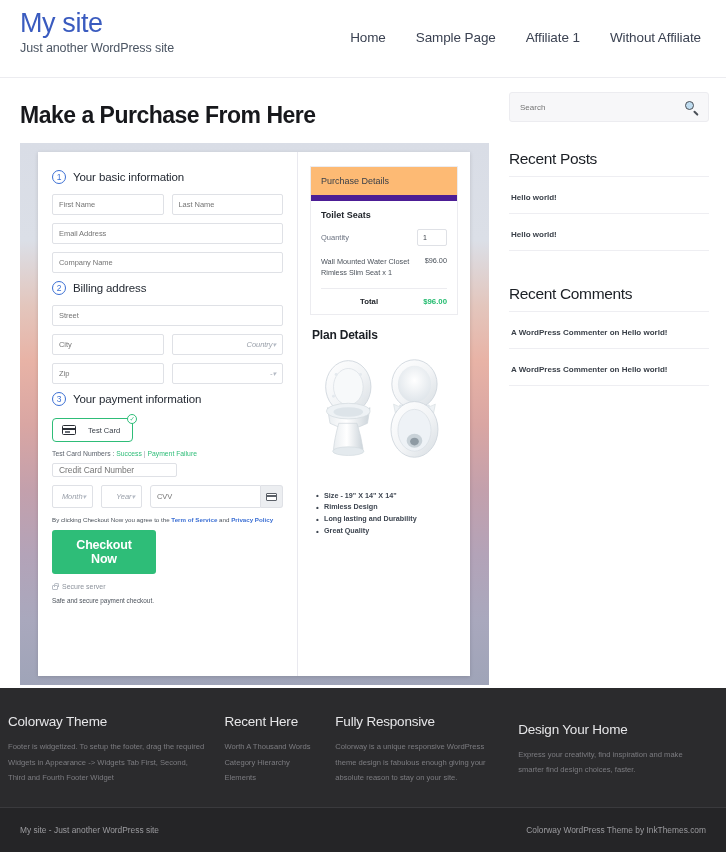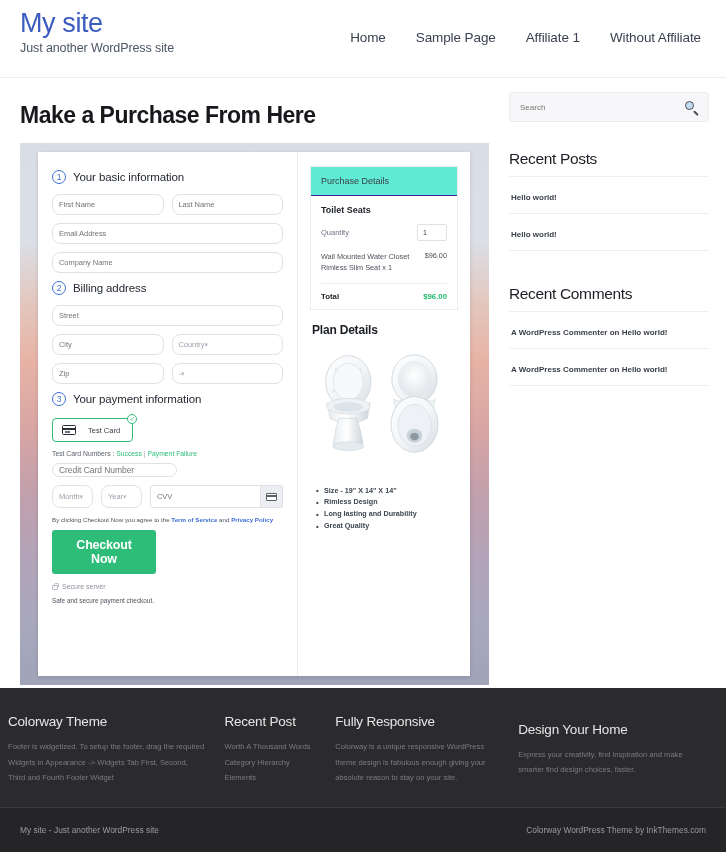--- a/index.html
+++ b/index.html
@@ -82,27 +82,27 @@
     width: 14px; height: 14px; border-radius: 50%;
     border: 1px solid #3b6fd4; color: #3b6fd4;
     font-size: 8.5px; display: flex; align-items: center; justify-content: center;
     flex: 0 0 14px;
   }
   .step-label { font-size: 11.5px; color: #242a33; letter-spacing: -0.1px; }
 
   
   .row { display: flex; gap: 8px; margin-bottom: 8px; }
   .fld {
-    border: 1px solid #dfe1e6; border-radius: 8px; background: #fff;
+    border: 1px solid #dfe1e6; border-radius: 2px; background: #fff;
     height: 21px; font-size: 7.5px; color: #9aa0aa;
     padding: 0 6px; display: flex; align-items: center;
     flex: 1; font-family: "Liberation Sans", sans-serif;
     letter-spacing: -0.05px;
   }
-  .fld.sel { justify-content: flex-start; }
+  .fld.sel { justify-content: flex-end; font-style: italic; }
   .fld.wide { width: 100%; }
   .chev { color: #b6bcc6; font-size: 7px; }
 
   
   .card-opt {
     position: relative; display: inline-flex; align-items: center; gap: 12px;
     border: 1.3px solid #2ebd78; border-radius: 4px;
     padding: 6px 12px 6px 9px; margin: 2px 0 8px 0;
   }
   .card-opt-label { font-size: 7.5px; color: #3a4049; }
@@ -154,37 +154,37 @@
   .lock::before {
     content:''; position:absolute; left:1px; top:-3.2px; width:3px; height:3.2px;
     border: 1px solid #b9bec6; border-bottom: none; border-radius: 2px 2px 0 0;
   }
   .secure-txt { font-size: 7px; color: #8d939c; }
   .safe-txt { font-size: 6.4px; color: #4b525b; margin-top: 7px; }
 
   
   .pd-box { border: 1px solid #ececf0; background: #fff; }
   .pd-head {
-    background: #5eead4; font-size: 9px; color: #3a4049;
-    padding: 9px 10px; border-bottom: 1px solid #4c1d95;
+    background: #fdba74; font-size: 9px; color: #3a4049;
+    padding: 9px 10px; border-bottom: 6px solid #4c1d95;
   }
   .pd-body { padding: 9px 10px 8px 10px; }
   .pd-product { font-size: 9px; font-weight: bold; color: #22262c; margin-bottom: 9px; }
   .pd-qty-row { display: flex; align-items: center; justify-content: space-between; margin-bottom: 10px; }
   .pd-qty-label { font-size: 7.5px; color: #6b7280; }
   .qty-input {
     width: 30px; height: 17px; border: 1px solid #dfe1e6; border-radius: 2px;
     font-size: 7px; color: #3a4049; padding-left: 5px; background: #fff;
     font-family: "Liberation Sans", sans-serif;
   }
   .pd-line { display: flex; justify-content: space-between; gap: 6px; }
   .pd-line-desc { font-size: 7.3px; color: #4b525b; line-height: 1.55; max-width: 104px; }
   .pd-line-amt { font-size: 7.3px; color: #4b525b; white-space: nowrap; }
   .pd-sep { border-top: 1px solid #ececf0; margin: 9px 0 8px 0; }
-  .pd-total-row { display: flex; justify-content: space-between; }
+  .pd-total-row { display: flex; justify-content: space-between; margin-left: 39px; }
   .pd-total-label { font-size: 7.8px; font-weight: bold; color: #22262c; }
   .pd-total-amt { font-size: 7.8px; font-weight: bold; color: #22bb6e; }
 
   .plan-title { font-size: 12px; font-weight: bold; color: #1b1f25; margin: 13px 0 6px 2px; letter-spacing: -0.2px; }
   .plan-img { width: 100%; height: 128px; }
   .plan-bullets { list-style: none; margin: 10px 0 0 6px; }
   .plan-bullets li {
     font-size: 7.2px; font-weight: bold; color: #3e4651;
     padding-left: 8px; position: relative; line-height: 1.65;
   }
@@ -479,21 +479,21 @@
     </div>
   </div>
 
   <div class="footer">
     <div class="footer-cols">
       <div class="fcol">
         <div class="fcol-title">Colorway Theme</div>
         <div class="fcol-text">Footer is widgetized. To setup the footer, drag the required Widgets in Appearance -&gt; Widgets Tab First, Second, Third and Fourth Footer Widget</div>
       </div>
       <div class="fcol">
-        <div class="fcol-title">Recent Post</div>
+        <div class="fcol-title">Recent Here</div>
         <ul class="fcol-list">
           <li>Worth A Thousand Words</li>
           <li>Category Hierarchy</li>
           <li>Elements</li>
         </ul>
       </div>
       <div class="fcol">
         <div class="fcol-title">Fully Responsive</div>
         <div class="fcol-text">Colorway is a unique responsive WordPress theme design is fabulous enough giving your absolute reason to stay on your site.</div>
       </div>

